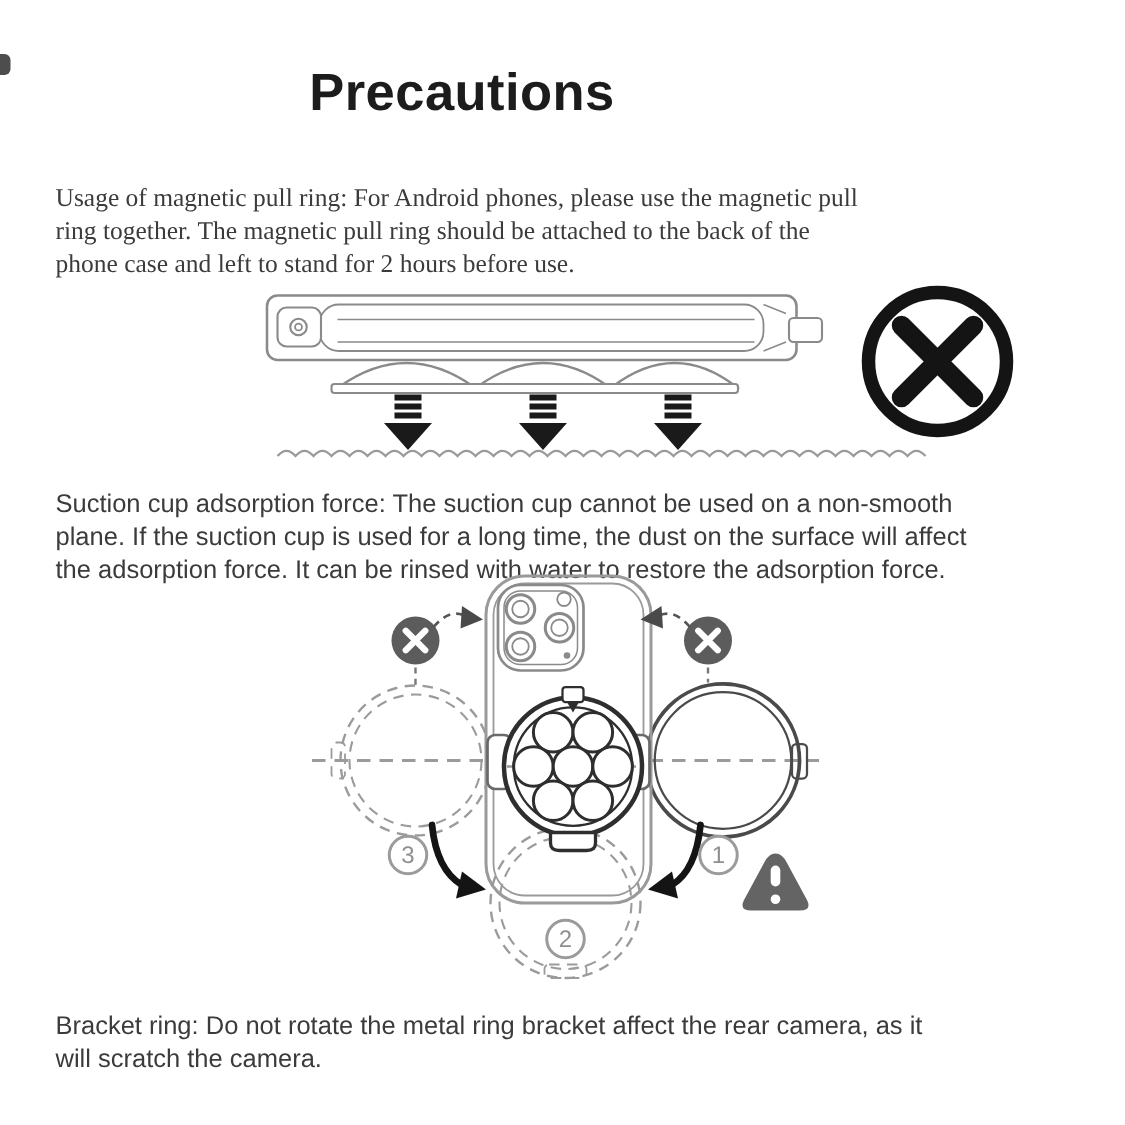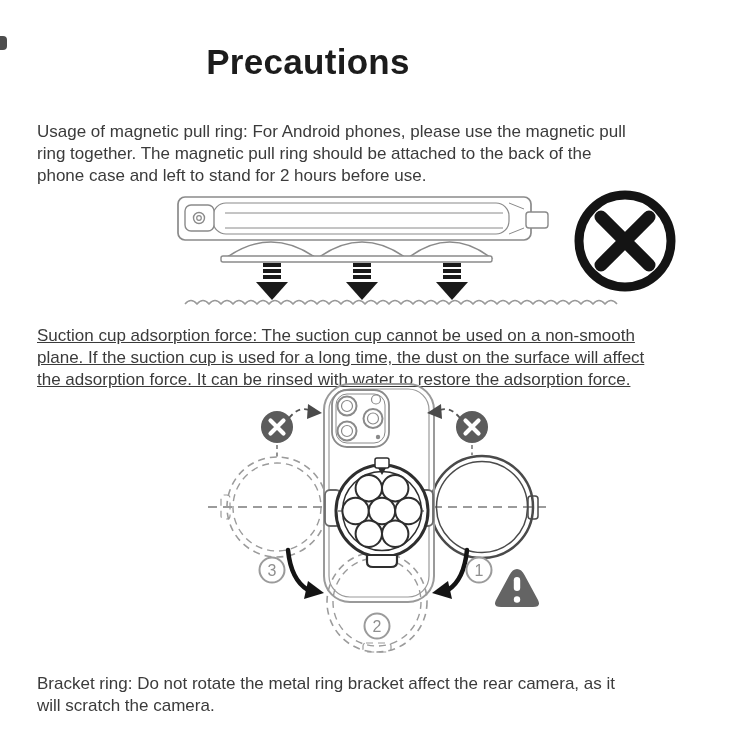--- a/index.html
+++ b/index.html
@@ -2,22 +2,22 @@
 <html><head>
 <meta charset="utf-8">
 <style>
   html,body{margin:0;padding:0;background:#ffffff;}
   .page{position:relative;width:750px;height:750px;background:#ffffff;overflow:hidden;
         font-family:"Liberation Sans",sans-serif;}
   .title{position:absolute;top:42px;left:0;width:616px;margin:0;text-align:center;
          font-size:35px;font-weight:800;color:#1c1c1c;letter-spacing:.3px;}
   .para{position:absolute;left:37px;width:702px;font-size:17px;line-height:22px;
         color:#3b3b3b;font-weight:500;white-space:pre-line;}
-  .para-1{top:104px;}
-  .para-2{top:308px;text-decoration:underline;}
+  .para-1{top:104px;font-family:Liberation Serif, serif;}
+  .para-2{top:308px;}
   .para-3{top:656px;}
   .svg-wrap{position:absolute;left:0;}
   .svg-1{top:188px;}
   .svg-2{top:380px;}
   .artifact{position:absolute;left:0;top:36px;width:7px;height:14px;background:#2e2e2e;
             border-radius:0 4px 4px 0;opacity:.85;}
   svg text{font-family:"Liberation Sans",sans-serif;}
 </style>
 </head>
 <body>

